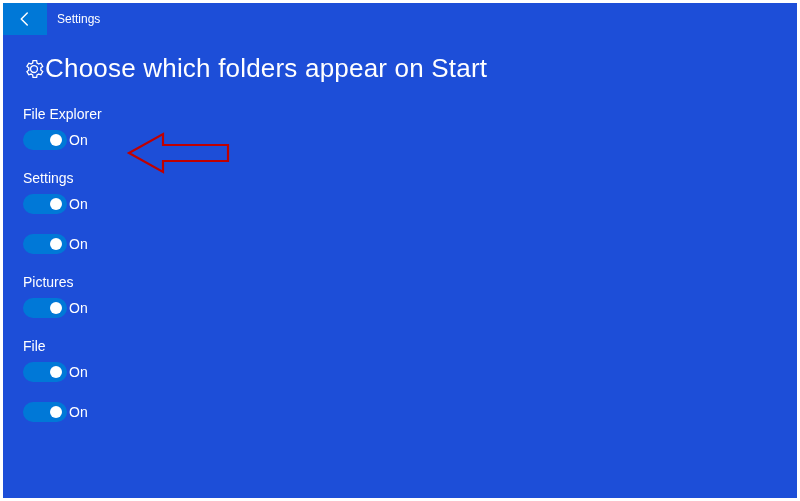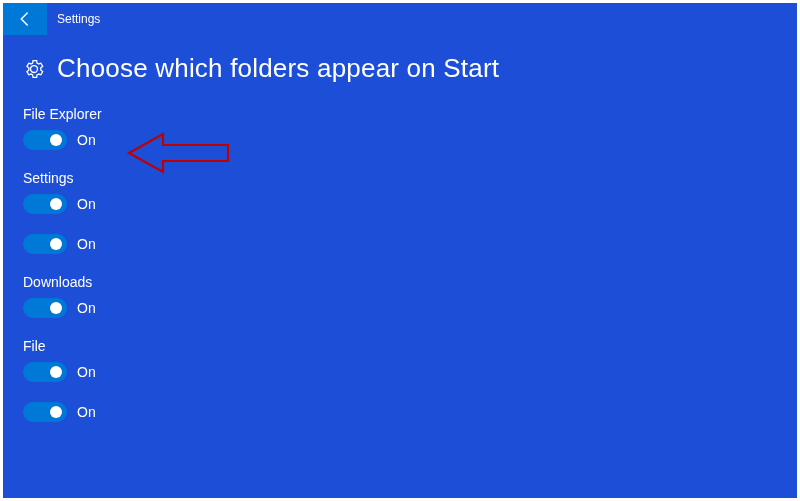--- a/index.html
+++ b/index.html
@@ -37,21 +37,20 @@
     display: flex;
     align-items: center;
     padding-left: 10px;
     font-size: 12px;
     color: #fff;
     font-weight: 400;
   }
   .page-title-row {
     display: flex;
     align-items: center;
-    gap: 12px;
     padding: 18px 0 18px 20px;
   }
   .gear {
     width: 22px; height: 22px;
     color: #fff;
   }
   .page-title {
     font-size: 26px;
     font-weight: 300;
     color: #fff;
@@ -65,21 +64,21 @@
   }
   .opt-label {
     font-size: 14px;
     color: #fff;
     margin-bottom: 8px;
     font-weight: 400;
   }
   .toggle-row {
     display: flex;
     align-items: center;
-    gap: 10px;
+    gap: 2px;
   }
   .toggle {
     width: 44px;
     height: 20px;
     border-radius: 10px;
     background: #0078d7;
     position: relative;
     cursor: pointer;
   }
   .toggle .knob {
@@ -148,21 +147,21 @@
     <div class="opt">
       <div class="toggle-row">
         <div class="toggle">
             <div class="knob"></div>
           </div>
         <div class="state">On</div>
       </div>
     </div>
 
     <div class="opt">
-      <div class="opt-label">Downloads</div>
+      <div class="opt-label">Pictures</div>
       <div class="toggle-row">
         <div class="toggle">
             <div class="knob"></div>
           </div>
         <div class="state">On</div>
       </div>
     </div>
 
     <div class="opt">
       <div class="opt-label">File</div>

